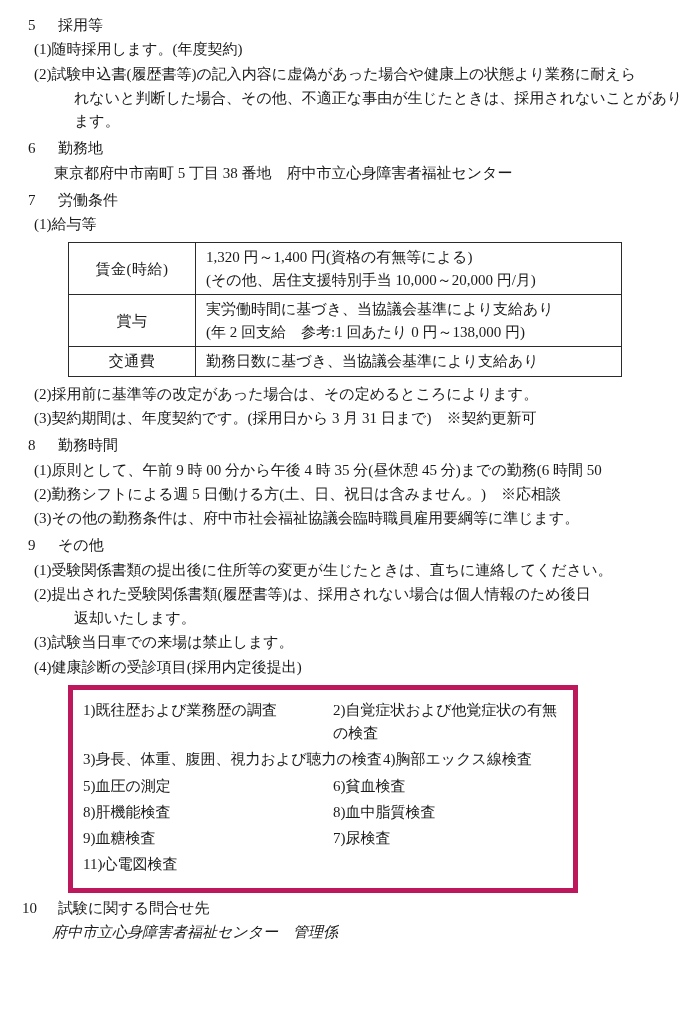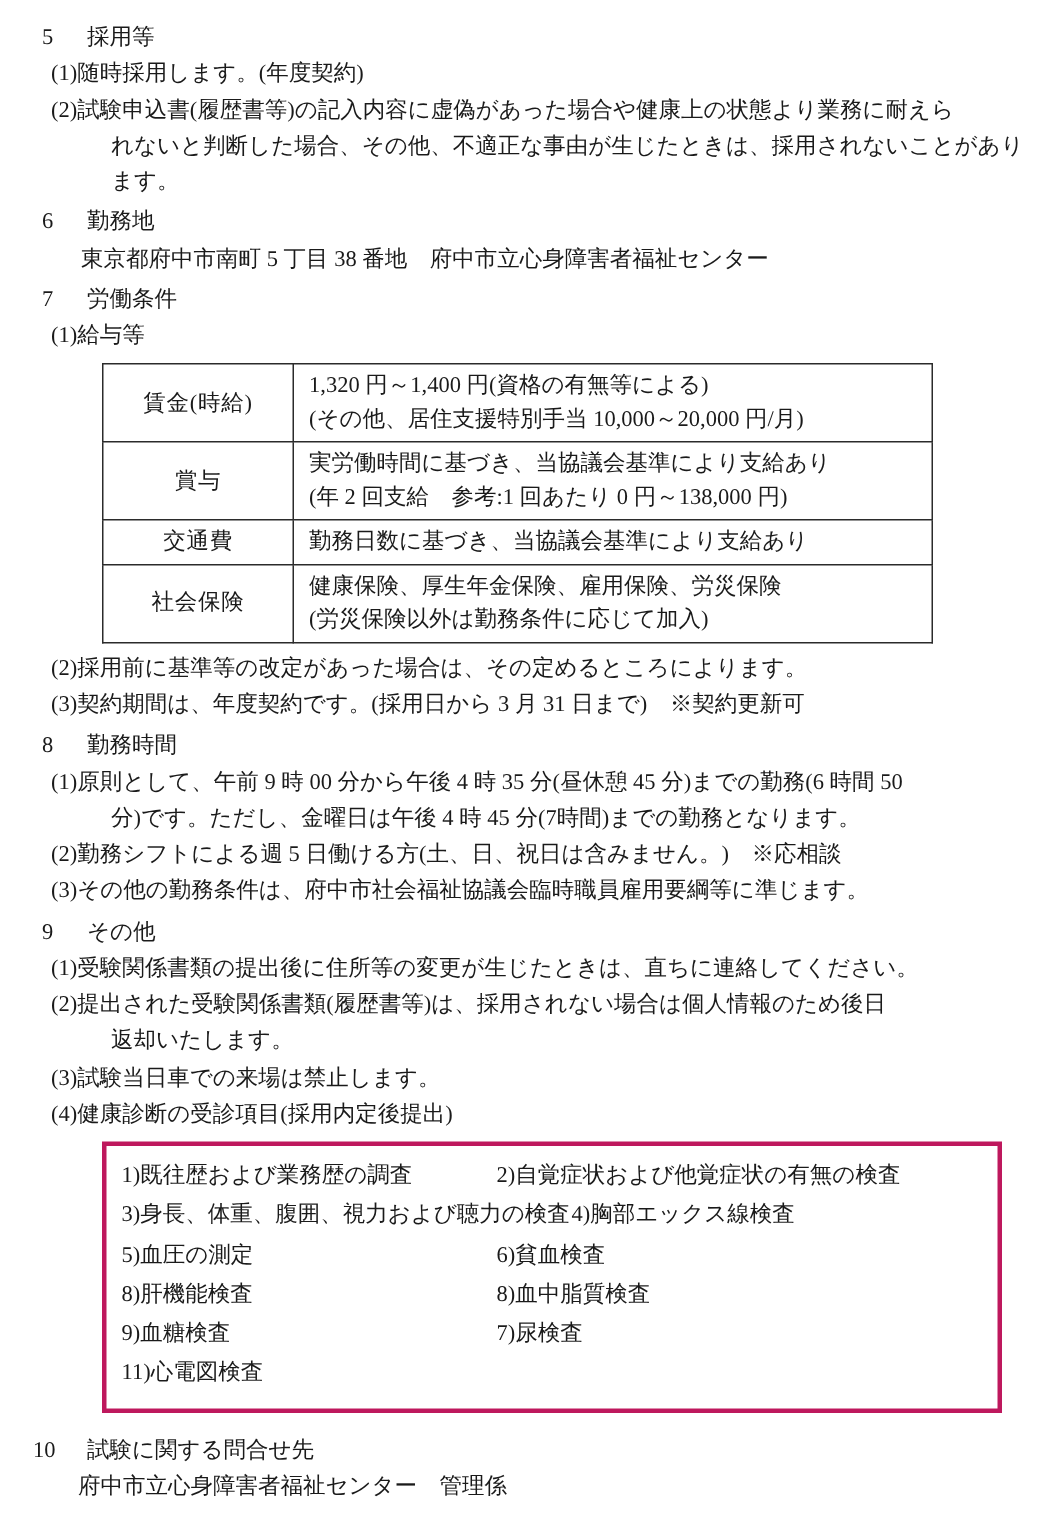--- a/index.html
+++ b/index.html
@@ -79,39 +79,40 @@
     text-align: center;
     letter-spacing: 0.5px;
   }
   table.terms td.val {
     padding-left: 10px;
   }
   table.terms td.val div {
     white-space: nowrap;
   }
   .exam-box {
-    border: 3px solid #be185d;
-    margin: 6px 0 14px 56px;
-    width: 600px;
+    border: 5px solid #be185d;
+    margin: 6px 0 4px 56px;
+    width: 510px;
     box-sizing: border-box;
     padding: 6px 10px 8px 10px;
   }
   .exam-row {
     display: flex;
     margin: 3px 0;
   }
   .exam-col-a {
     flex: 0 0 250px;
   }
   .exam-col-b {
     flex: 1 1 auto;
   }
   .contact-line {
     padding-left: 40px;
     margin: 1px 0;
+    font-style: italic;
   }
   .tel-line {
     padding-left: 40px;
     margin: 1px 0;
     letter-spacing: 0.3px;
   }
   .tel-gap {
     display: inline-block;
     width: 26px;
   }
@@ -172,27 +173,20 @@
           <div>実労働時間に基づき、当協議会基準により支給あり</div>
           <div>(年 2 回支給　参考:1 回あたり 0 円～138,000 円)</div>
         </td>
       </tr>
       <tr>
         <td class="label">交通費</td>
         <td class="val">
           <div>勤務日数に基づき、当協議会基準により支給あり</div>
         </td>
       </tr>
-      <tr>
-        <td class="label">社会保険</td>
-        <td class="val">
-          <div>健康保険、厚生年金保険、雇用保険、労災保険</div>
-          <div>(労災保険以外は勤務条件に応じて加入)</div>
-        </td>
-      </tr>
     </tbody>
   </table>
 
   <div class="item">
     <div class="item-body">
       <span class="item-label">(2)</span>
       <span class="item-text">採用前に基準等の改定があった場合は、その定めるところによります。</span>
     </div>
   </div>
   <div class="item">
@@ -205,21 +199,20 @@
   <div class="sec-head">
     <span class="sec-num">8</span>
     <span class="sec-title">勤務時間</span>
   </div>
   <div class="item">
     <div class="item-body">
       <span class="item-label">(1)</span>
       <span class="item-text">原則として、午前 9 時 00 分から午後 4 時 35 分(昼休憩 45 分)までの勤務(6 時間 50</span>
     </div>
   </div>
-  <div class="indent-line">分)です。ただし、金曜日は午後 4 時 45 分(7時間)までの勤務となります。</div>
   <div class="item">
     <div class="item-body">
       <span class="item-label">(2)</span>
       <span class="item-text">勤務シフトによる週 5 日働ける方(土、日、祝日は含みません。)　※応相談</span>
     </div>
   </div>
   <div class="item">
     <div class="item-body">
       <span class="item-label">(3)</span>
       <span class="item-text">その他の勤務条件は、府中市社会福祉協議会臨時職員雇用要綱等に準じます。</span>

